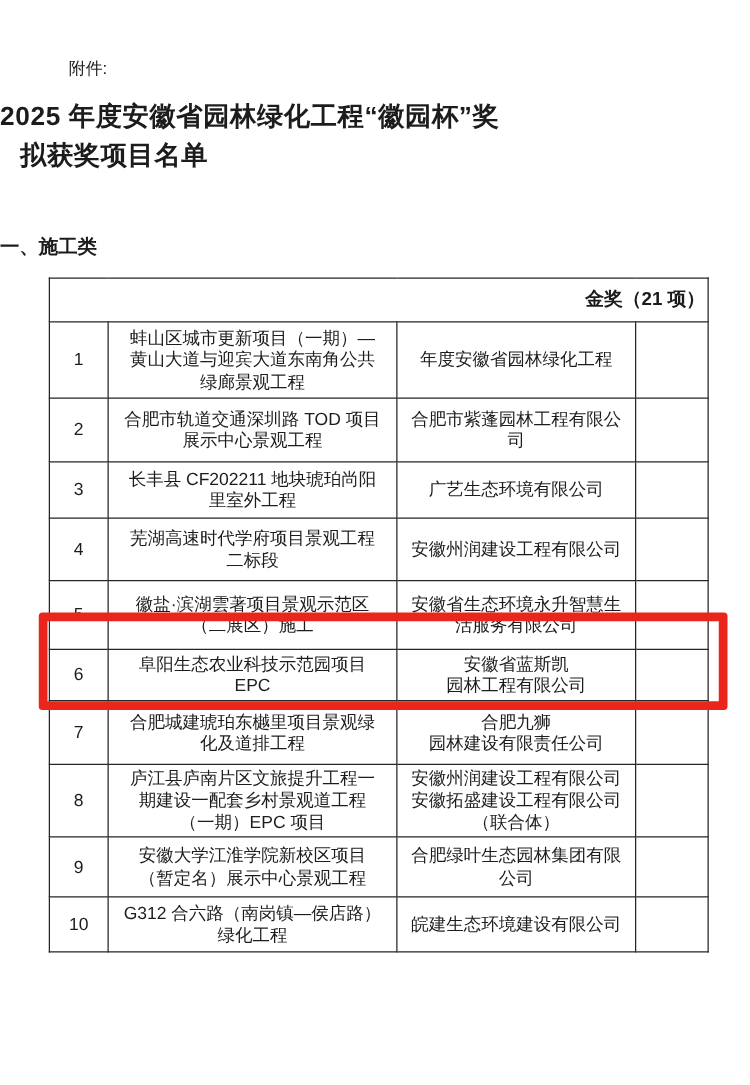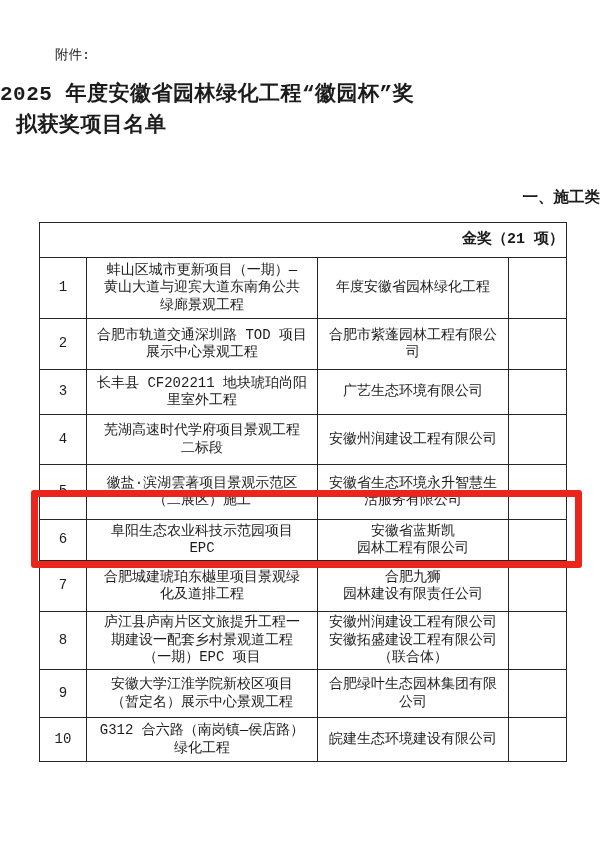--- a/index.html
+++ b/index.html
@@ -1,25 +1,25 @@
 <!DOCTYPE html>
 <html><head>
 <meta charset="utf-8">
 <style>
   html,body { margin:0; padding:0; background:#ffffff; }
   .page {
     position:relative; width:600px; height:868px; background:#ffffff;
-    font-family:Liberation Mono, monospace; color:#1c1c1c;
+    font-family:Liberation Sans, sans-serif; color:#1c1c1c;
     overflow:hidden;
   }
   .attachment { position:absolute; left:55px; top:46px; font-size:13.5px; }
   .title-line { position:absolute; left:0; right:0; font-weight:700; font-size:21px; letter-spacing:0.5px; }
   .title-1 { top:79px; }
   .title-2 { top:110px;padding-left:16px; }
-  .section-title { position:absolute; left:0; right:0; top:187px; text-align:right; font-weight:700; font-size:15.5px; }
+  .section-title { position:absolute; left:0; right:0; top:187px; text-align:left; font-weight:700; font-size:15.5px; }
 
   table.award { position:absolute; left:39px; top:222px; width:527px; border-collapse:collapse; table-layout:fixed; }
   table.award td, table.award th {
     border:1.5px solid #262626; text-align:center; vertical-align:middle;
     font-size:14px; font-weight:400; line-height:17.5px; white-space:pre-line;
     padding:1px 2px; overflow:hidden;
   }
   tr.hdr   { height:40px; }
   tr.group { height:35px; }
   tr.group td { text-align:right; padding-left:9px; font-weight:600; font-size:15px; white-space:nowrap; }

